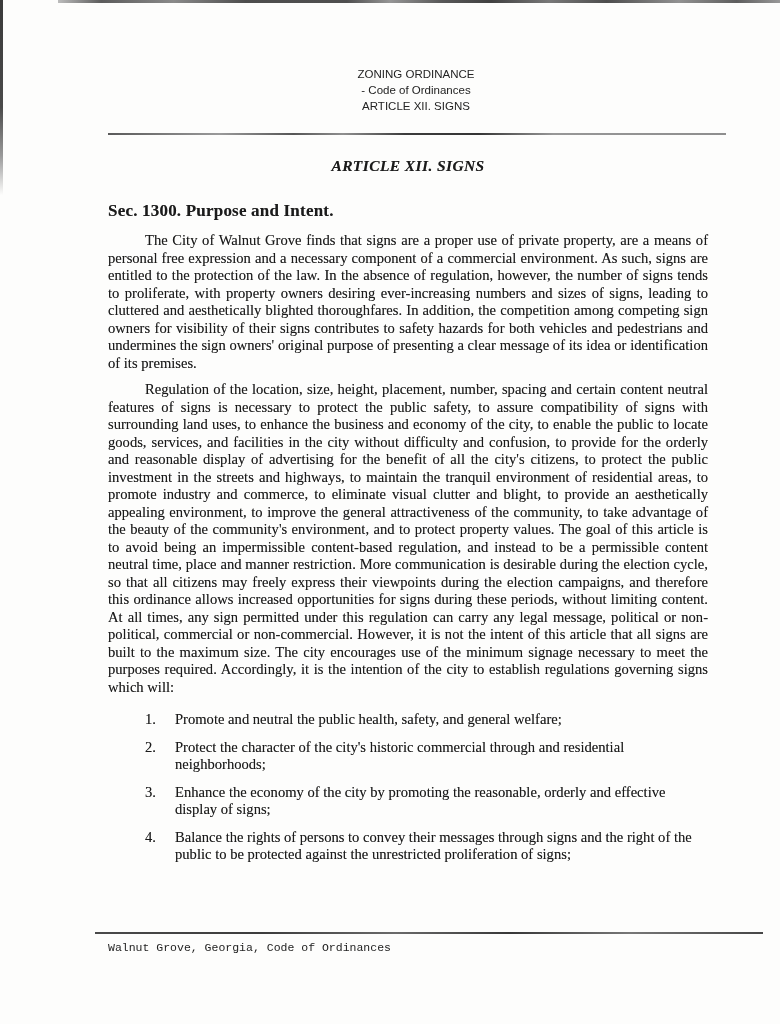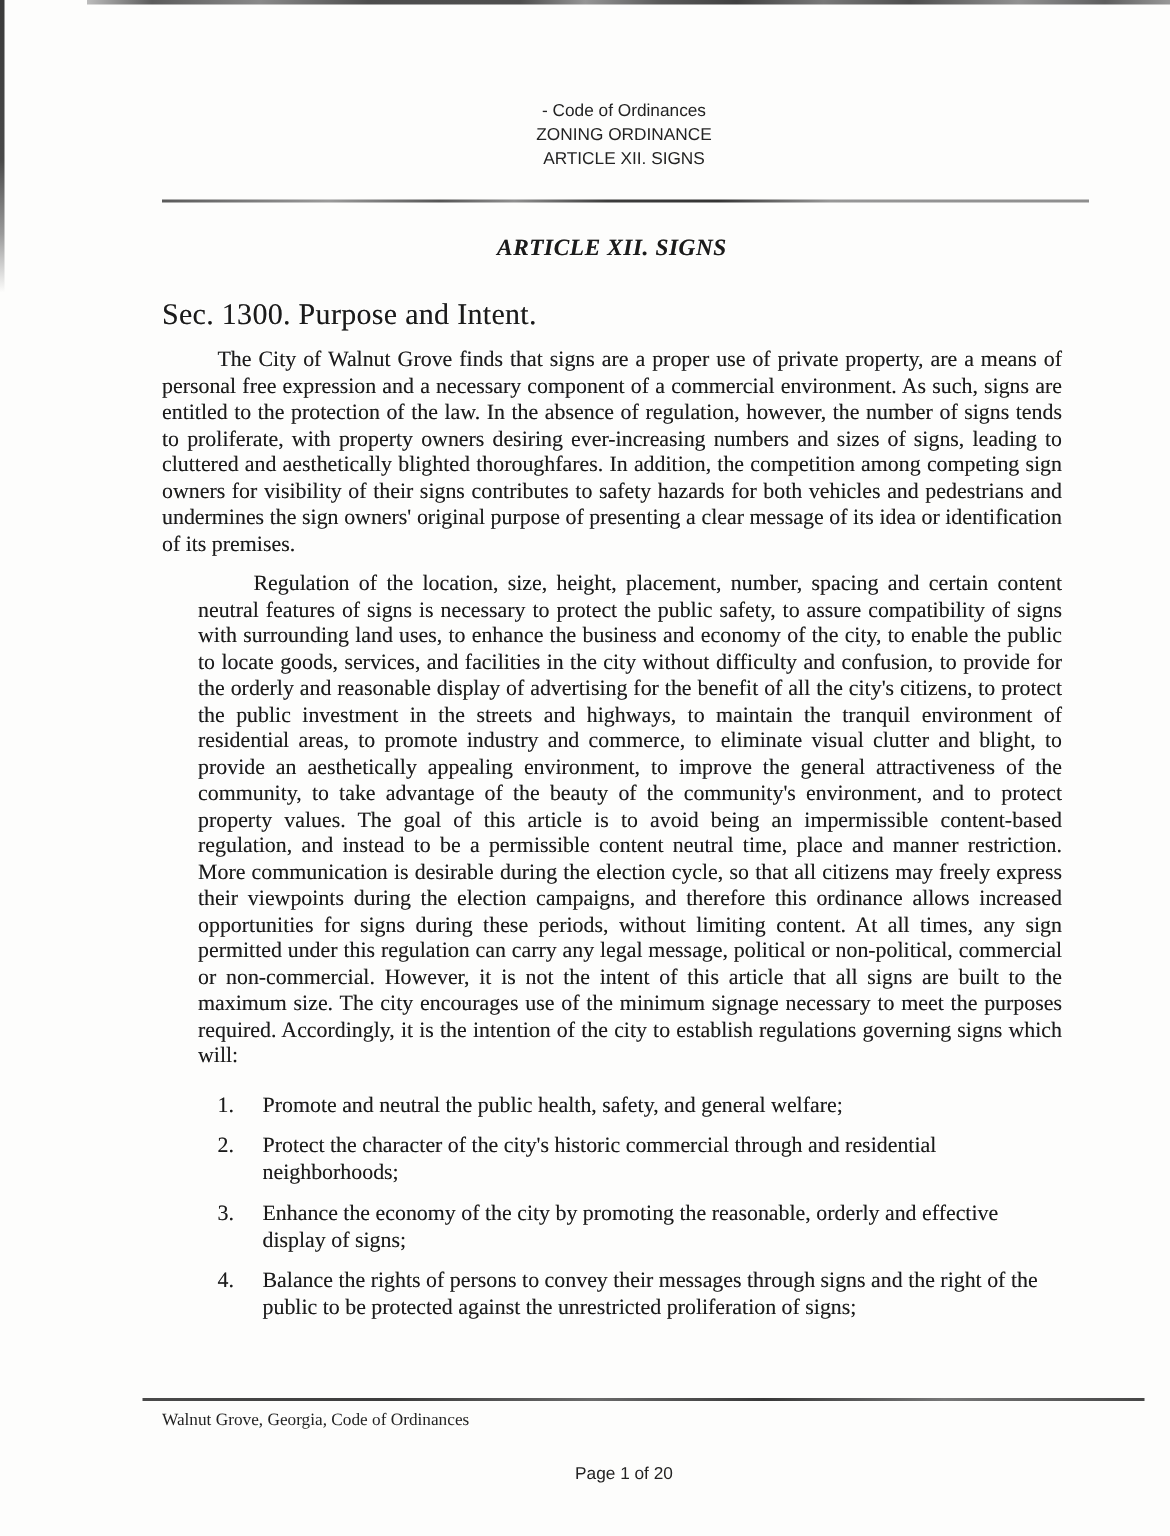--- a/index.html
+++ b/index.html
@@ -65,30 +65,30 @@
   .article-title {
     margin: 0;
     text-align: center;
     font-size: 15.5px;
     font-weight: bold;
     font-style: italic;
     letter-spacing: 0.4px;
   }
   .section-heading {
     margin: 27px 0 0 0;
-    font-size: 20px;
-    font-weight: normal;
+    font-size: 17px;
+    font-weight: bold;
     letter-spacing: 0.2px;
   }
   .body-para {
     margin: 13px 0 0 0;
     text-align: justify;
     text-indent: 37px;
   }
-  .body-para + .body-para { margin-top: 9px; margin-left: 24px; }
+  .body-para + .body-para { margin-top: 9px; }
 
   .purpose-list {
     list-style: none;
     margin: 15px 0 0 0;
     padding: 0;
   }
   .purpose-list li {
     display: flex;
     margin: 0 0 10px 37px;
     text-align: left;
@@ -102,21 +102,21 @@
   
   .footer-rule {
     position: absolute;
     top: 932px; left: 95px; width: 668px; height: 2px;
     background: linear-gradient(to right,
       #4a4a4a 0%, #3c3c3c 25%, #6a6a6a 45%, #383838 62%, #777777 80%, #464646 100%);
   }
   .footer-left {
     position: absolute;
     top: 938px; left: 108px;
-    font-family: Liberation Serif, serif;
+    font-family: Liberation Mono, monospace;
     font-size: 11.5px;
     line-height: 19px;
     color: #232323;
   }
   .page-number {
     position: absolute;
     top: 977px; left: 108px; width: 616px;
     text-align: center;
     font-family: "Liberation Sans", "DejaVu Sans", sans-serif;
     font-size: 11.5px;
@@ -125,22 +125,22 @@
 </style>
 </head>
 <body>
 
 <div class="page">
 
   <div class="artifact-top"></div>
   <div class="artifact-left"></div>
 
   <div class="doc-header">
+    <div>ZONING ORDINANCE</div>
     <div>- Code of Ordinances</div>
-    <div>ZONING ORDINANCE</div>
     <div>ARTICLE XII. SIGNS</div>
   </div>
 
   <div class="header-rule"></div>
 
   <div class="content">
     <h1 class="article-title">ARTICLE XII. SIGNS</h1>
 
     <h2 class="section-heading">Sec. 1300. Purpose and Intent.</h2>
 
@@ -167,15 +167,14 @@
       </li>
     </ol>
   </div>
 
   <div class="footer-rule"></div>
 
   <div class="footer-left">
     <div>Walnut Grove, Georgia, Code of Ordinances</div>
   </div>
 
-  <div class="page-number">Page 1 of 20</div>
 
 </div>
 
 </body></html>

